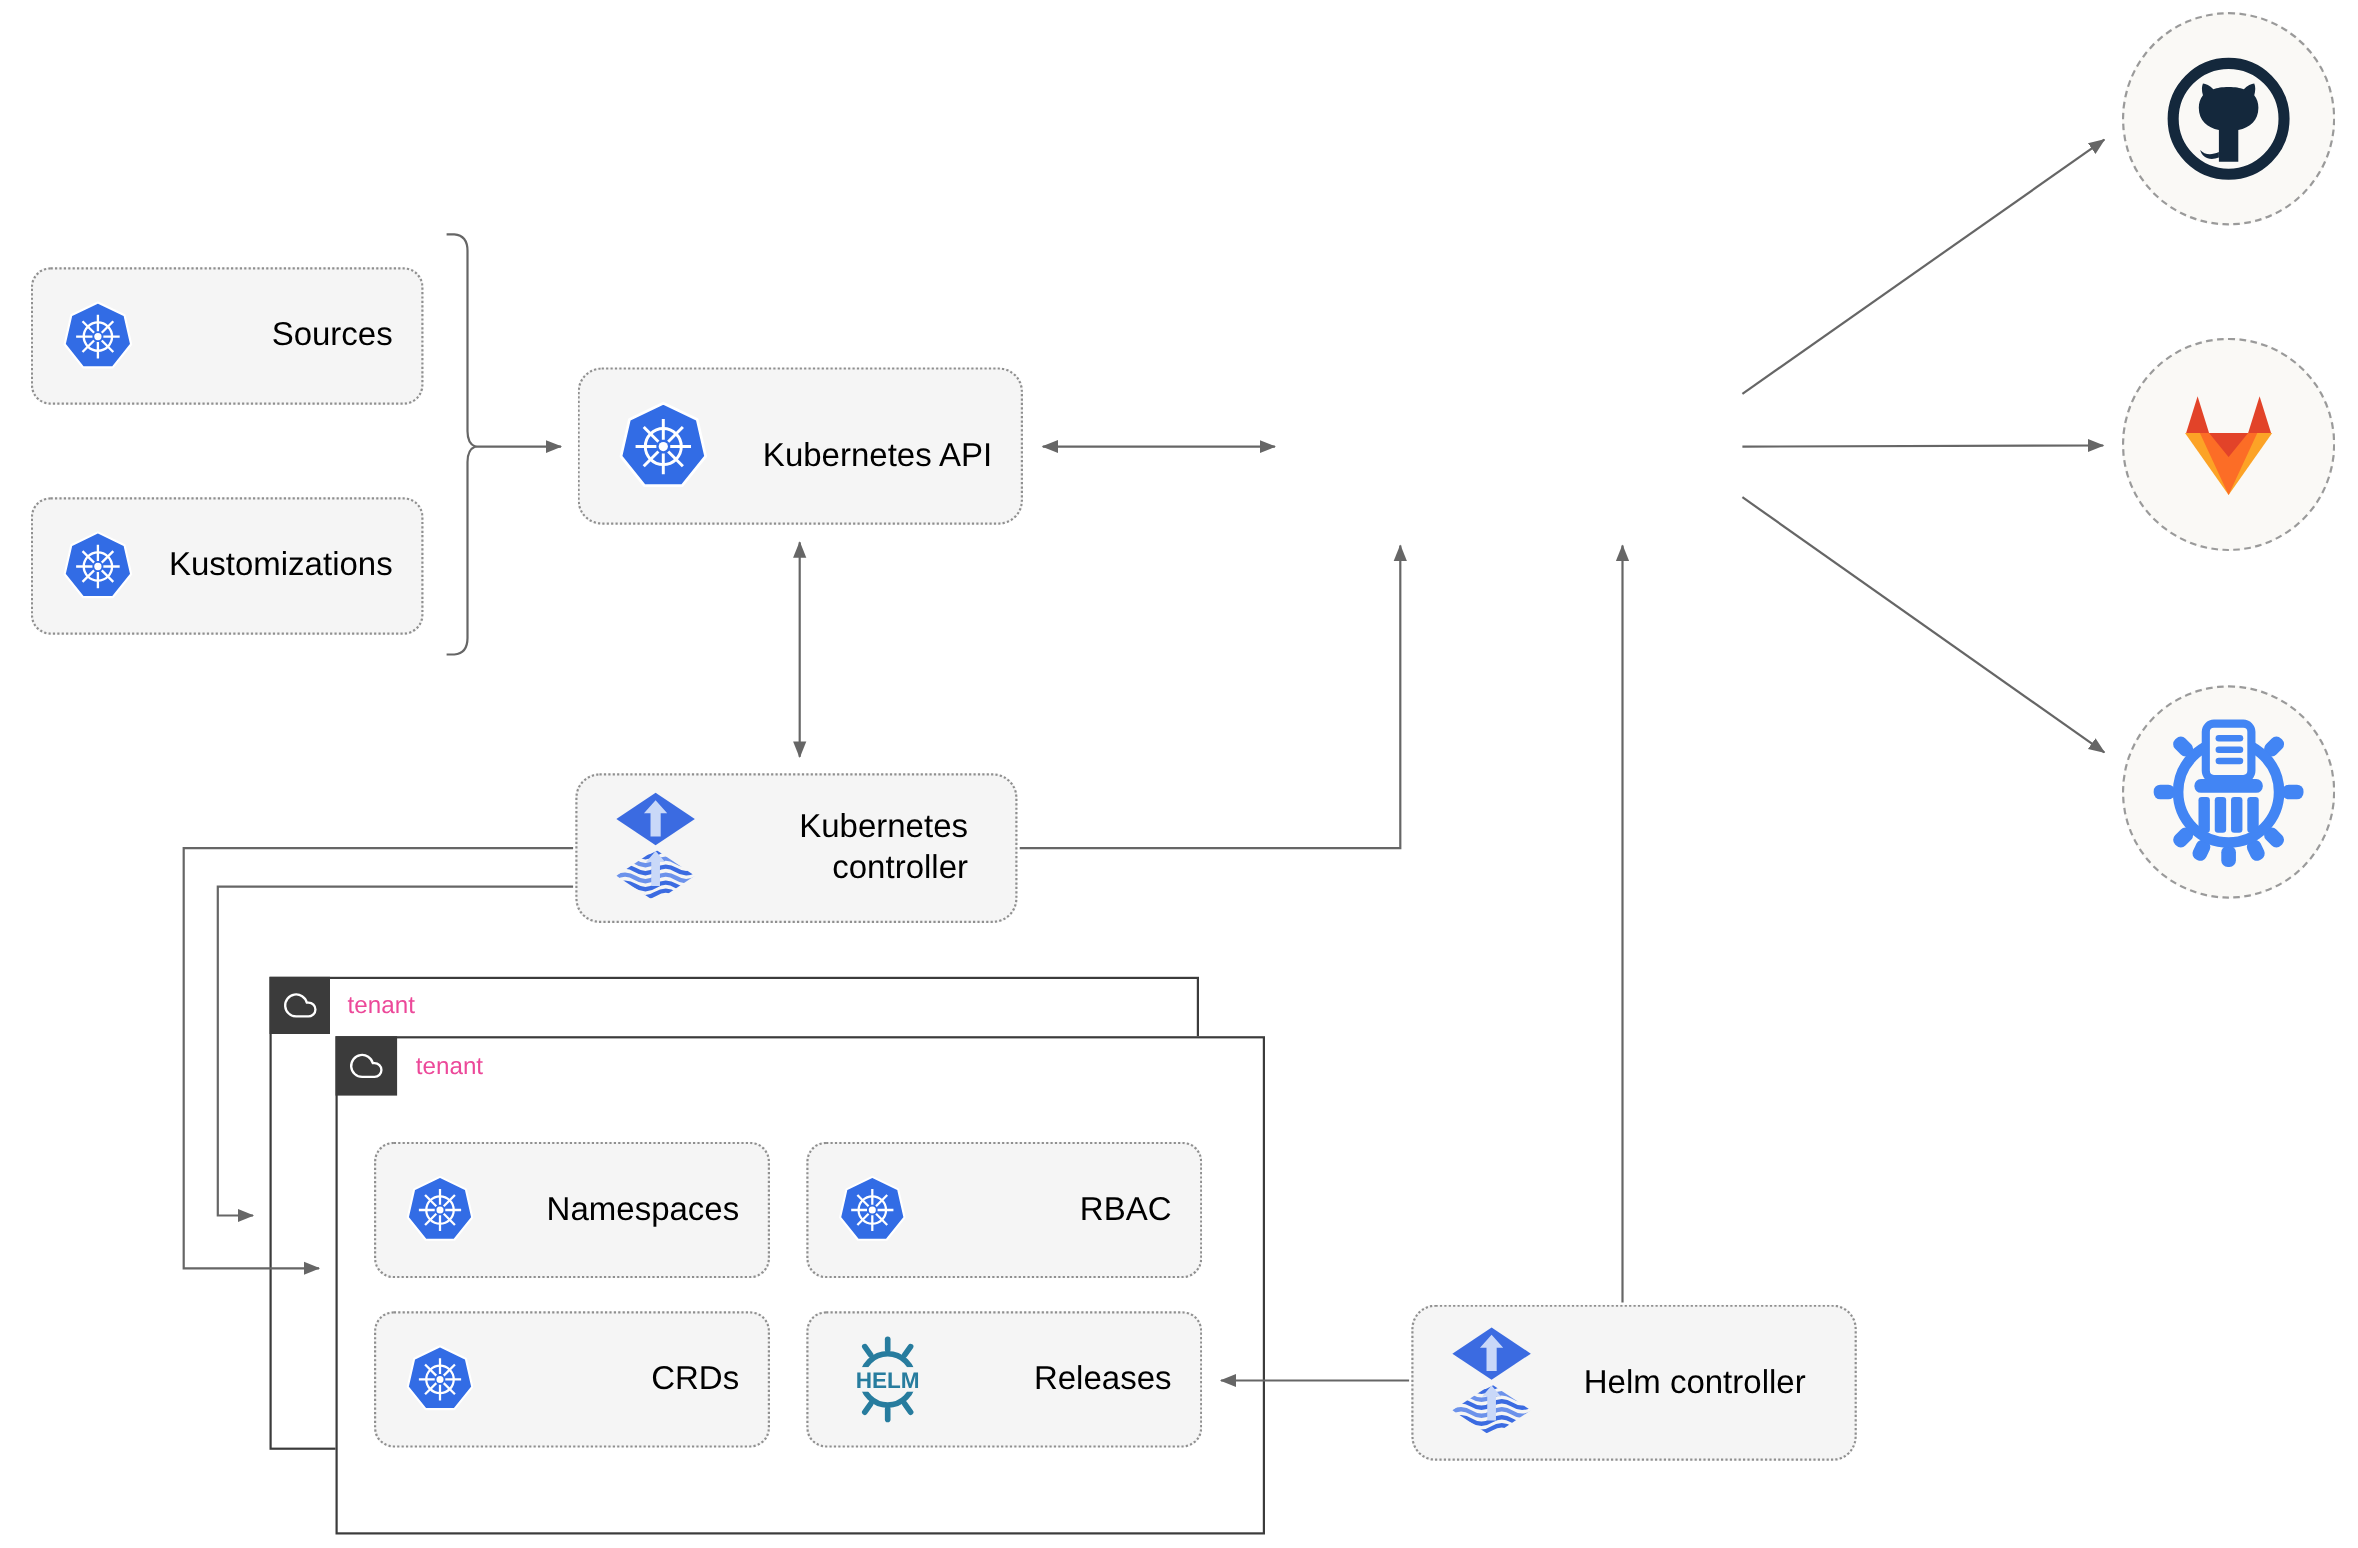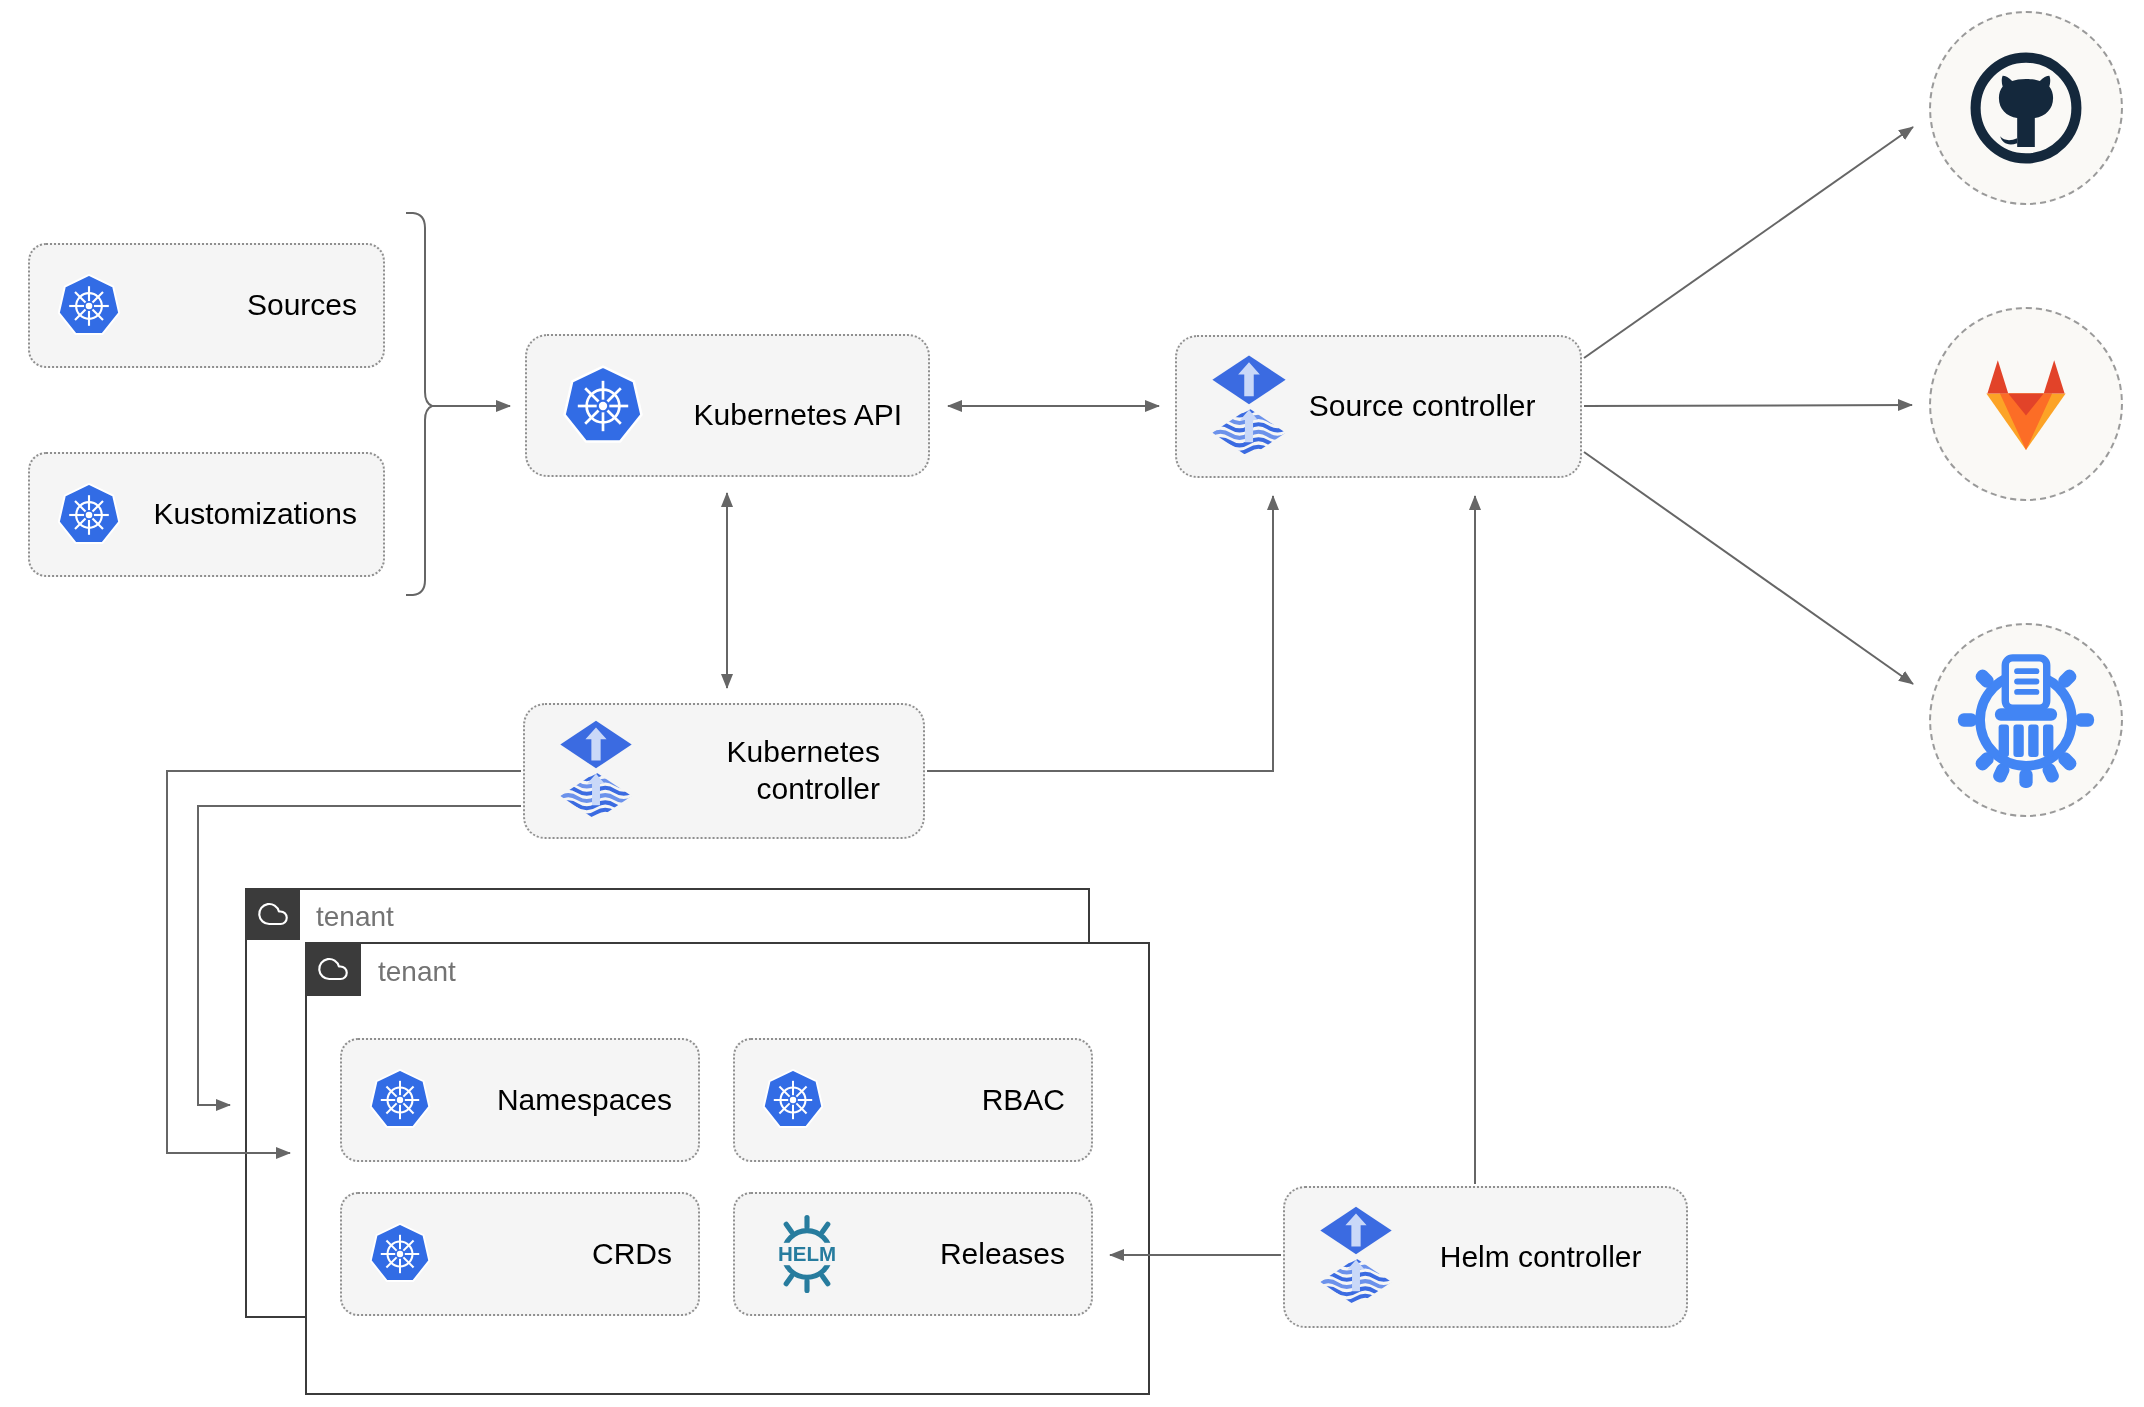--- a/index.html
+++ b/index.html
@@ -26,21 +26,21 @@
 
   
   .tenant-box {
     position:absolute; box-sizing:border-box; background:#fff;
     border:2px solid var(--tenant_dark,#3b3b3b);
   }
   .badge {
     position:absolute; background:var(--tenant_dark,#3b3b3b);
     display:flex; align-items:center; justify-content:center;
   }
-  .tenant-label { position:absolute; font-size:28px; color:#737373; }
+  .tenant-label { position:absolute; font-size:22px; color:#ec4899; }
 
   
   .dest-circle {
     position:absolute; width:194px; height:194px; border-radius:50%;
     box-sizing:border-box; background:var(--circle_bg,#faf9f6);
     border:2px dashed #9a9a9a;
     display:flex; align-items:center; justify-content:center;
   }
 
   .connector-layer { position:absolute; left:0; top:0; pointer-events:none; }
@@ -116,28 +116,20 @@
 
   <div class="node layer-chip" style="left:525px;top:334px;width:405px;height:143px;">
     <span class="icon-wrap">
       <svg width="84" height="84">
           <use href="#sym-k8s" xlink:href="#sym-k8s"></use>
         </svg>
     </span>
     <span class="label one-line">Kubernetes API</span>
   </div>
 
-  <div class="node layer-chip" style="left:1175px;top:335px;width:407px;height:143px;">
-    <span class="icon-wrap">
-      <svg width="76" height="106">
-          <use href="#sym-flux" xlink:href="#sym-flux"></use>
-        </svg>
-    </span>
-    <span class="label" style="max-width:230px;margin:0 auto;">Source controller</span>
-  </div>
 
   <div class="node layer-chip" style="left:523px;top:703px;width:402px;height:136px;">
     <span class="icon-wrap">
       <svg width="74" height="104">
           <use href="#sym-flux" xlink:href="#sym-flux"></use>
         </svg>
     </span>
     <span class="label" style="max-width:230px;margin:0 auto;">Kubernetes controller</span>
   </div>
 

